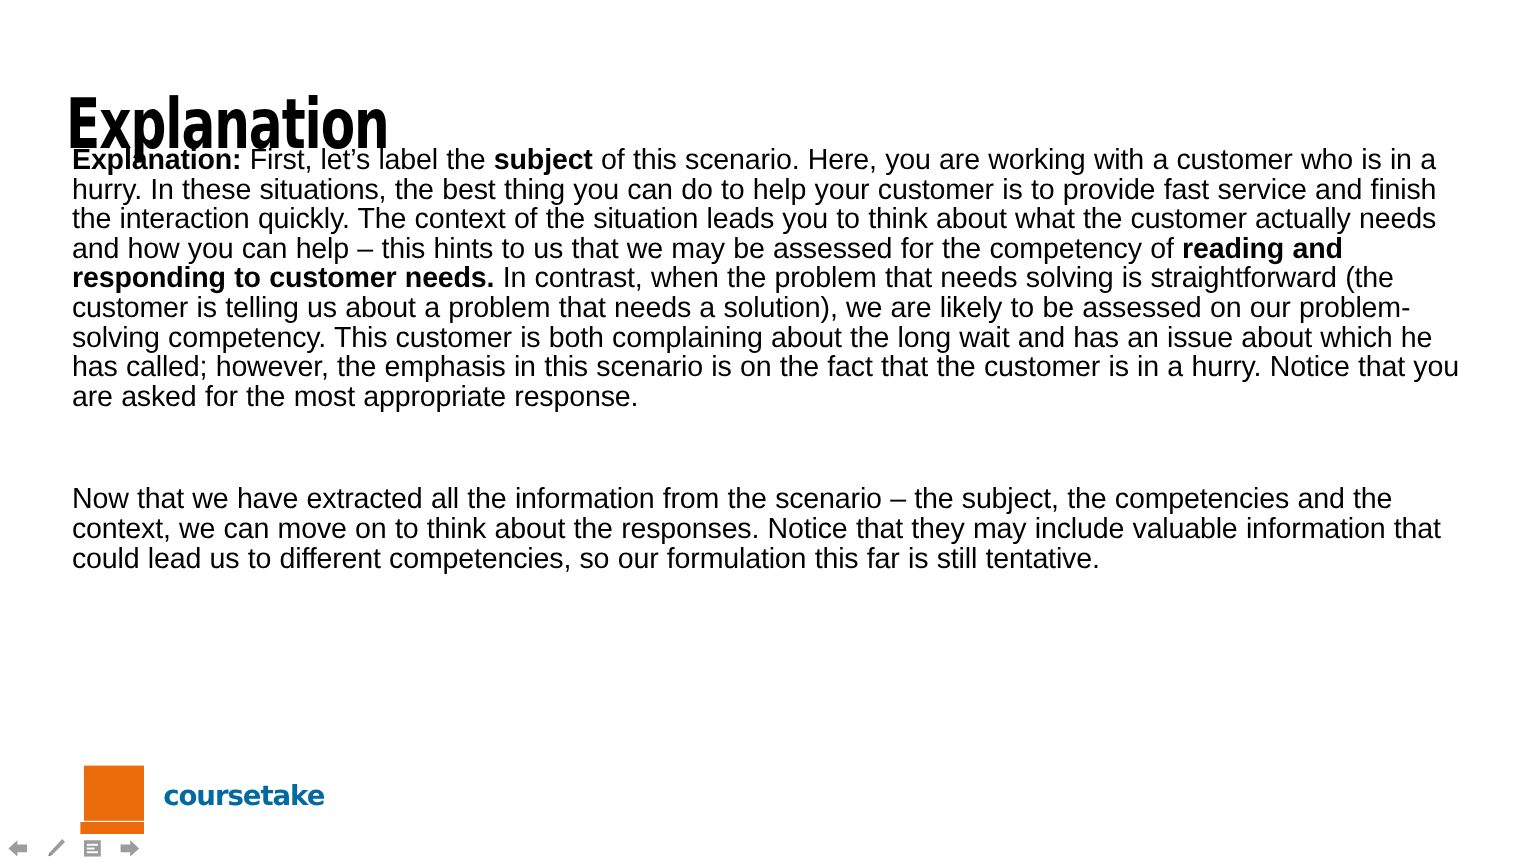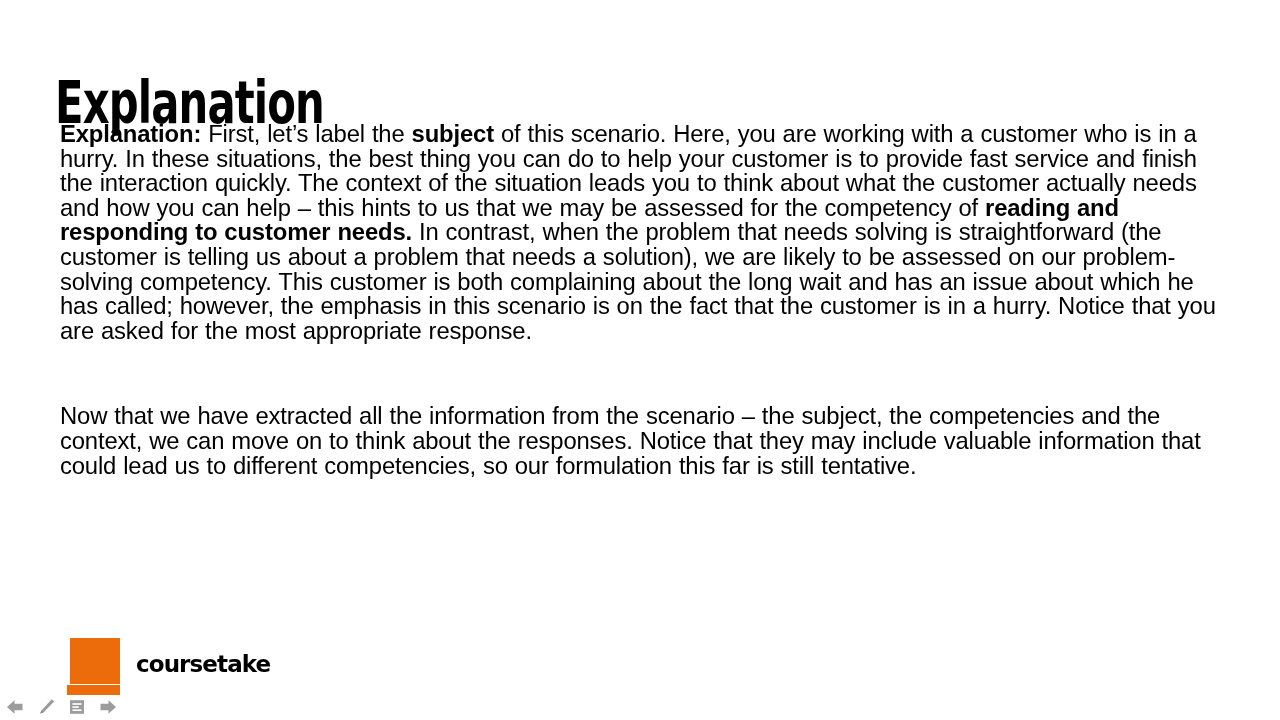--- a/index.html
+++ b/index.html
@@ -86,21 +86,21 @@
     height: 50px;
     background: #EC6C0C;
     display: block;
   }
   #logo-wordmark {
     margin-left: 16px;
     font-family: "DejaVu Sans", sans-serif;
     font-weight: 700;
     font-size: 23px;
     letter-spacing: -0.9px;
-    color: #000000;
+    color: #0369a1;
     line-height: 1;
     position: relative;
     top: 1px;
   }
 
   
   #player-bar {
     position: absolute;
     left: 0;
     top: 684px;

